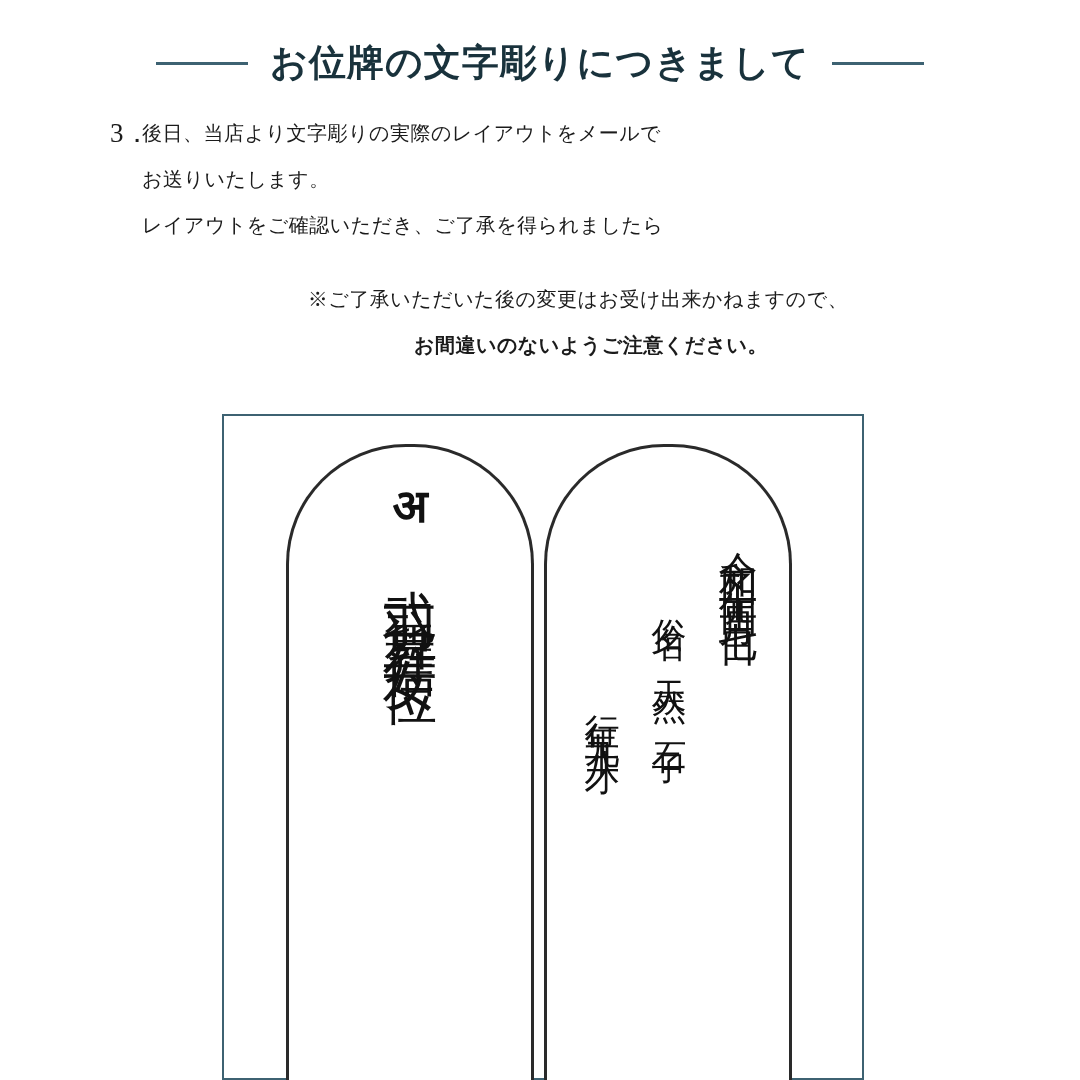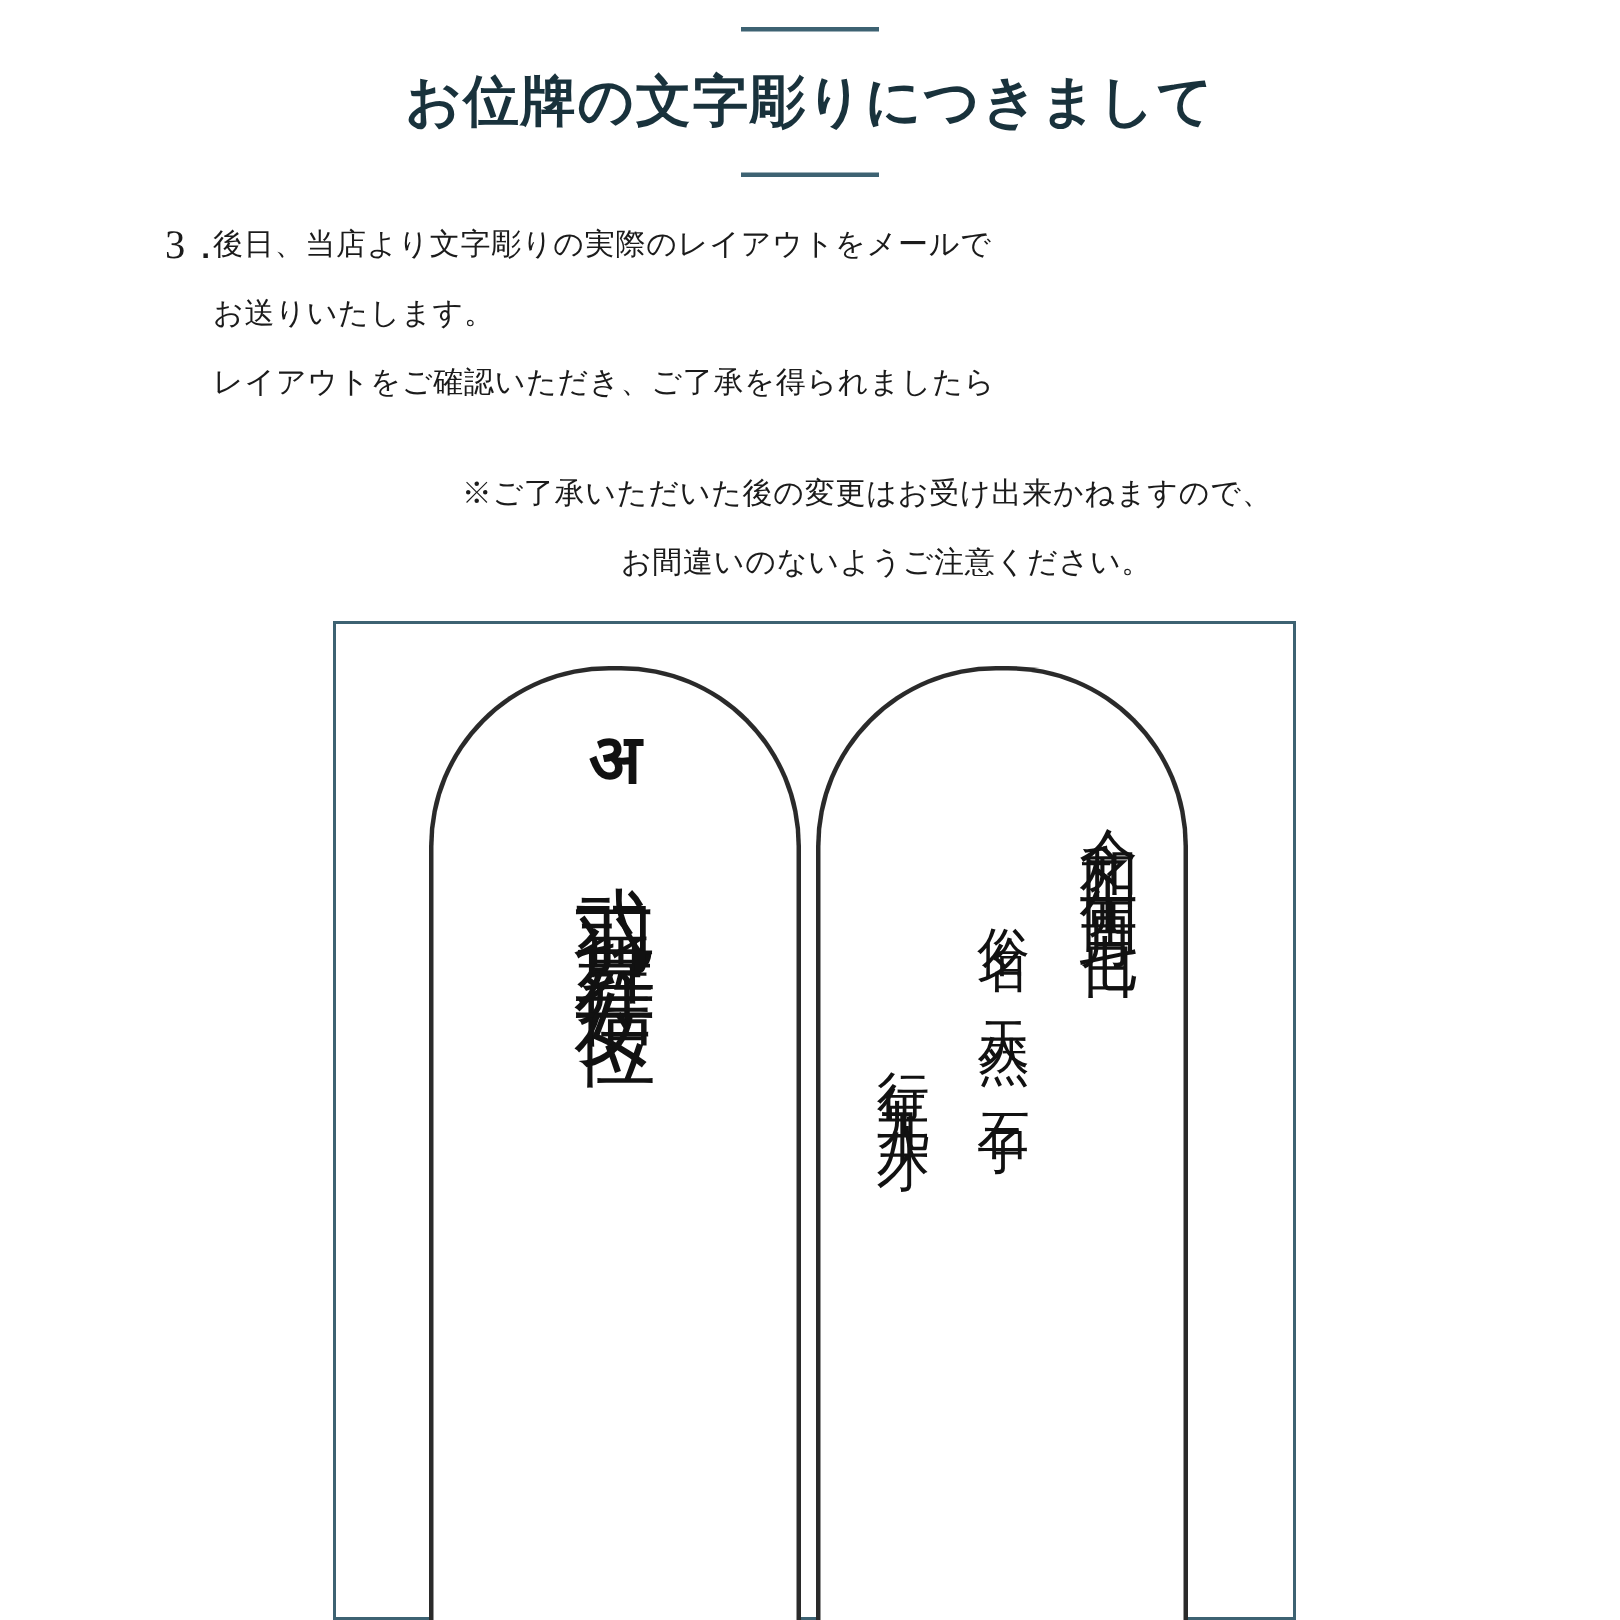--- a/index.html
+++ b/index.html
@@ -21,22 +21,21 @@
     height: 1080px;
     box-sizing: border-box;
   }
 
   
   .header {
     display: flex;
     align-items: center;
     justify-content: center;
     gap: 22px;
-    padding-top: 18px;
-    flex-direction: column;
+    padding-top: 38px;
   }
   .header .rule {
     width: 175px;
     height: 3px;
     background: #3d6272;
   }
   .header .rule.short {
     width: 92px;
   }
   .header .title {
@@ -74,20 +73,21 @@
     letter-spacing: 0.5px;
     white-space: nowrap;
   }
   .note {
     margin-top: 28px;
     padding-left: 76px;
     text-align: center;
   }
   .note .line.indent {
     padding-left: 26px;
+    font-weight: bold;
   }
 
   
   .figure {
     position: absolute;
     left: 222px;
     top: 414px;
     width: 642px;
     height: 666px;
     border: 2px solid #3d6272;

